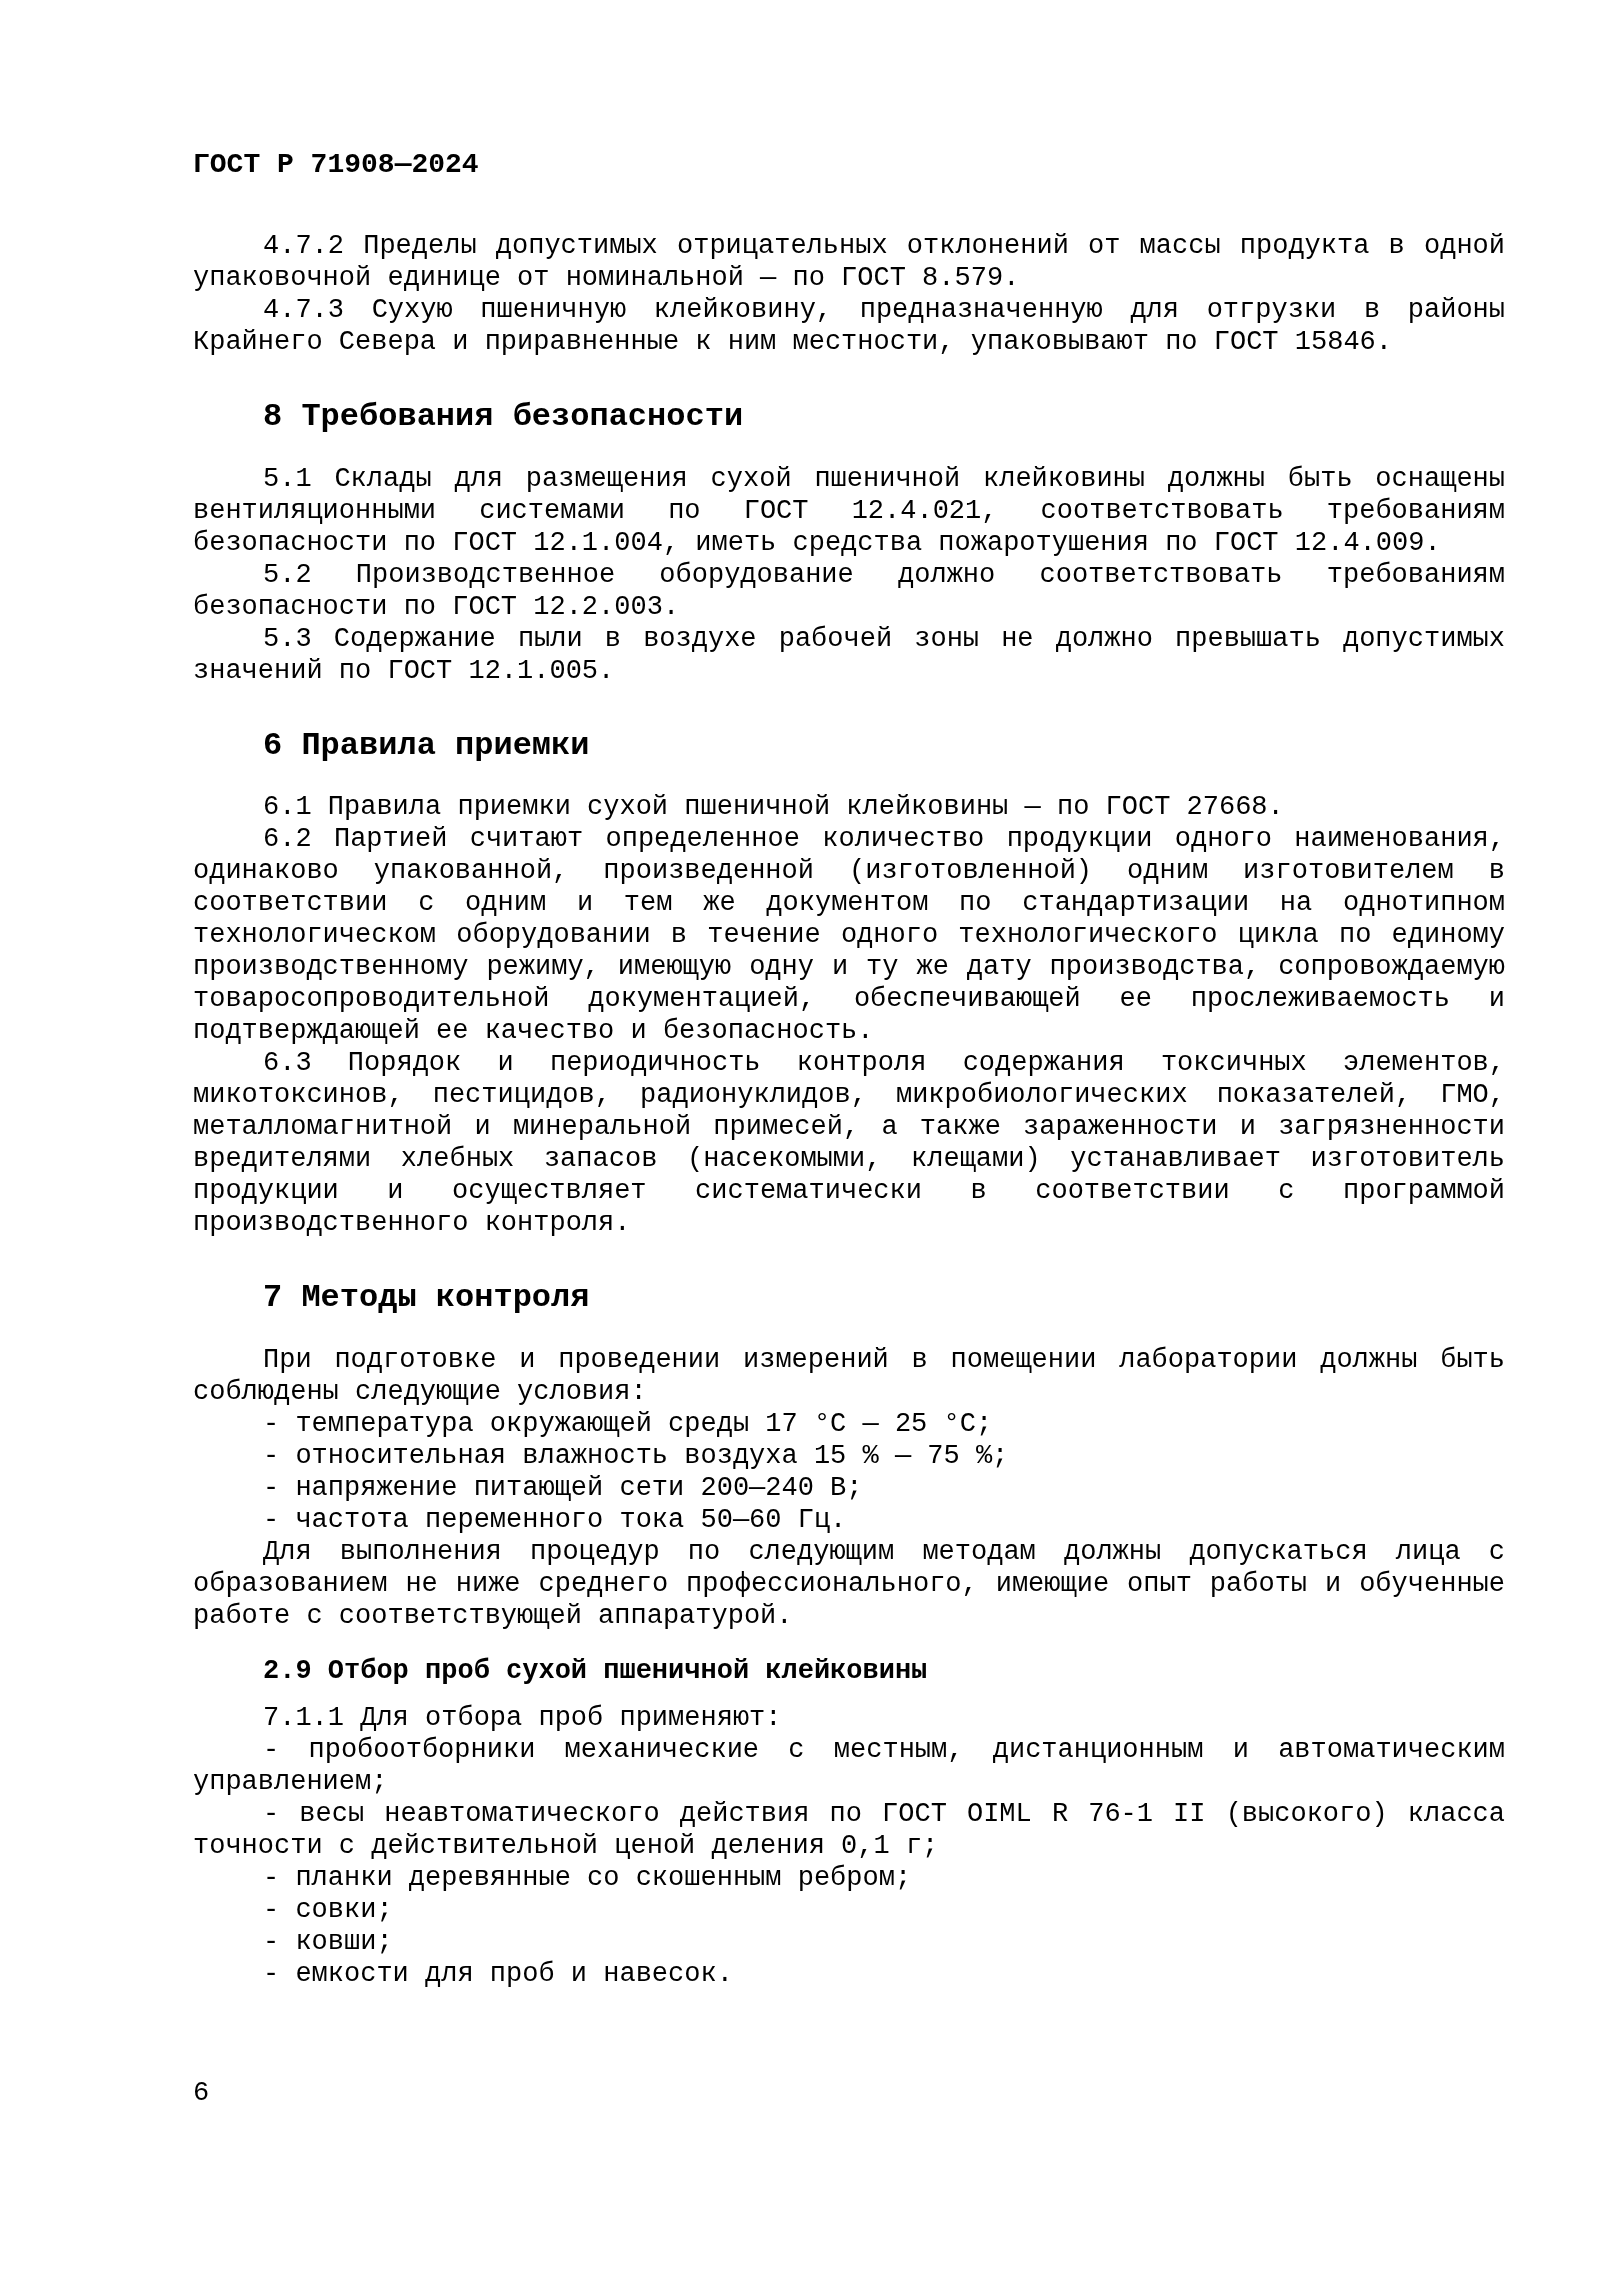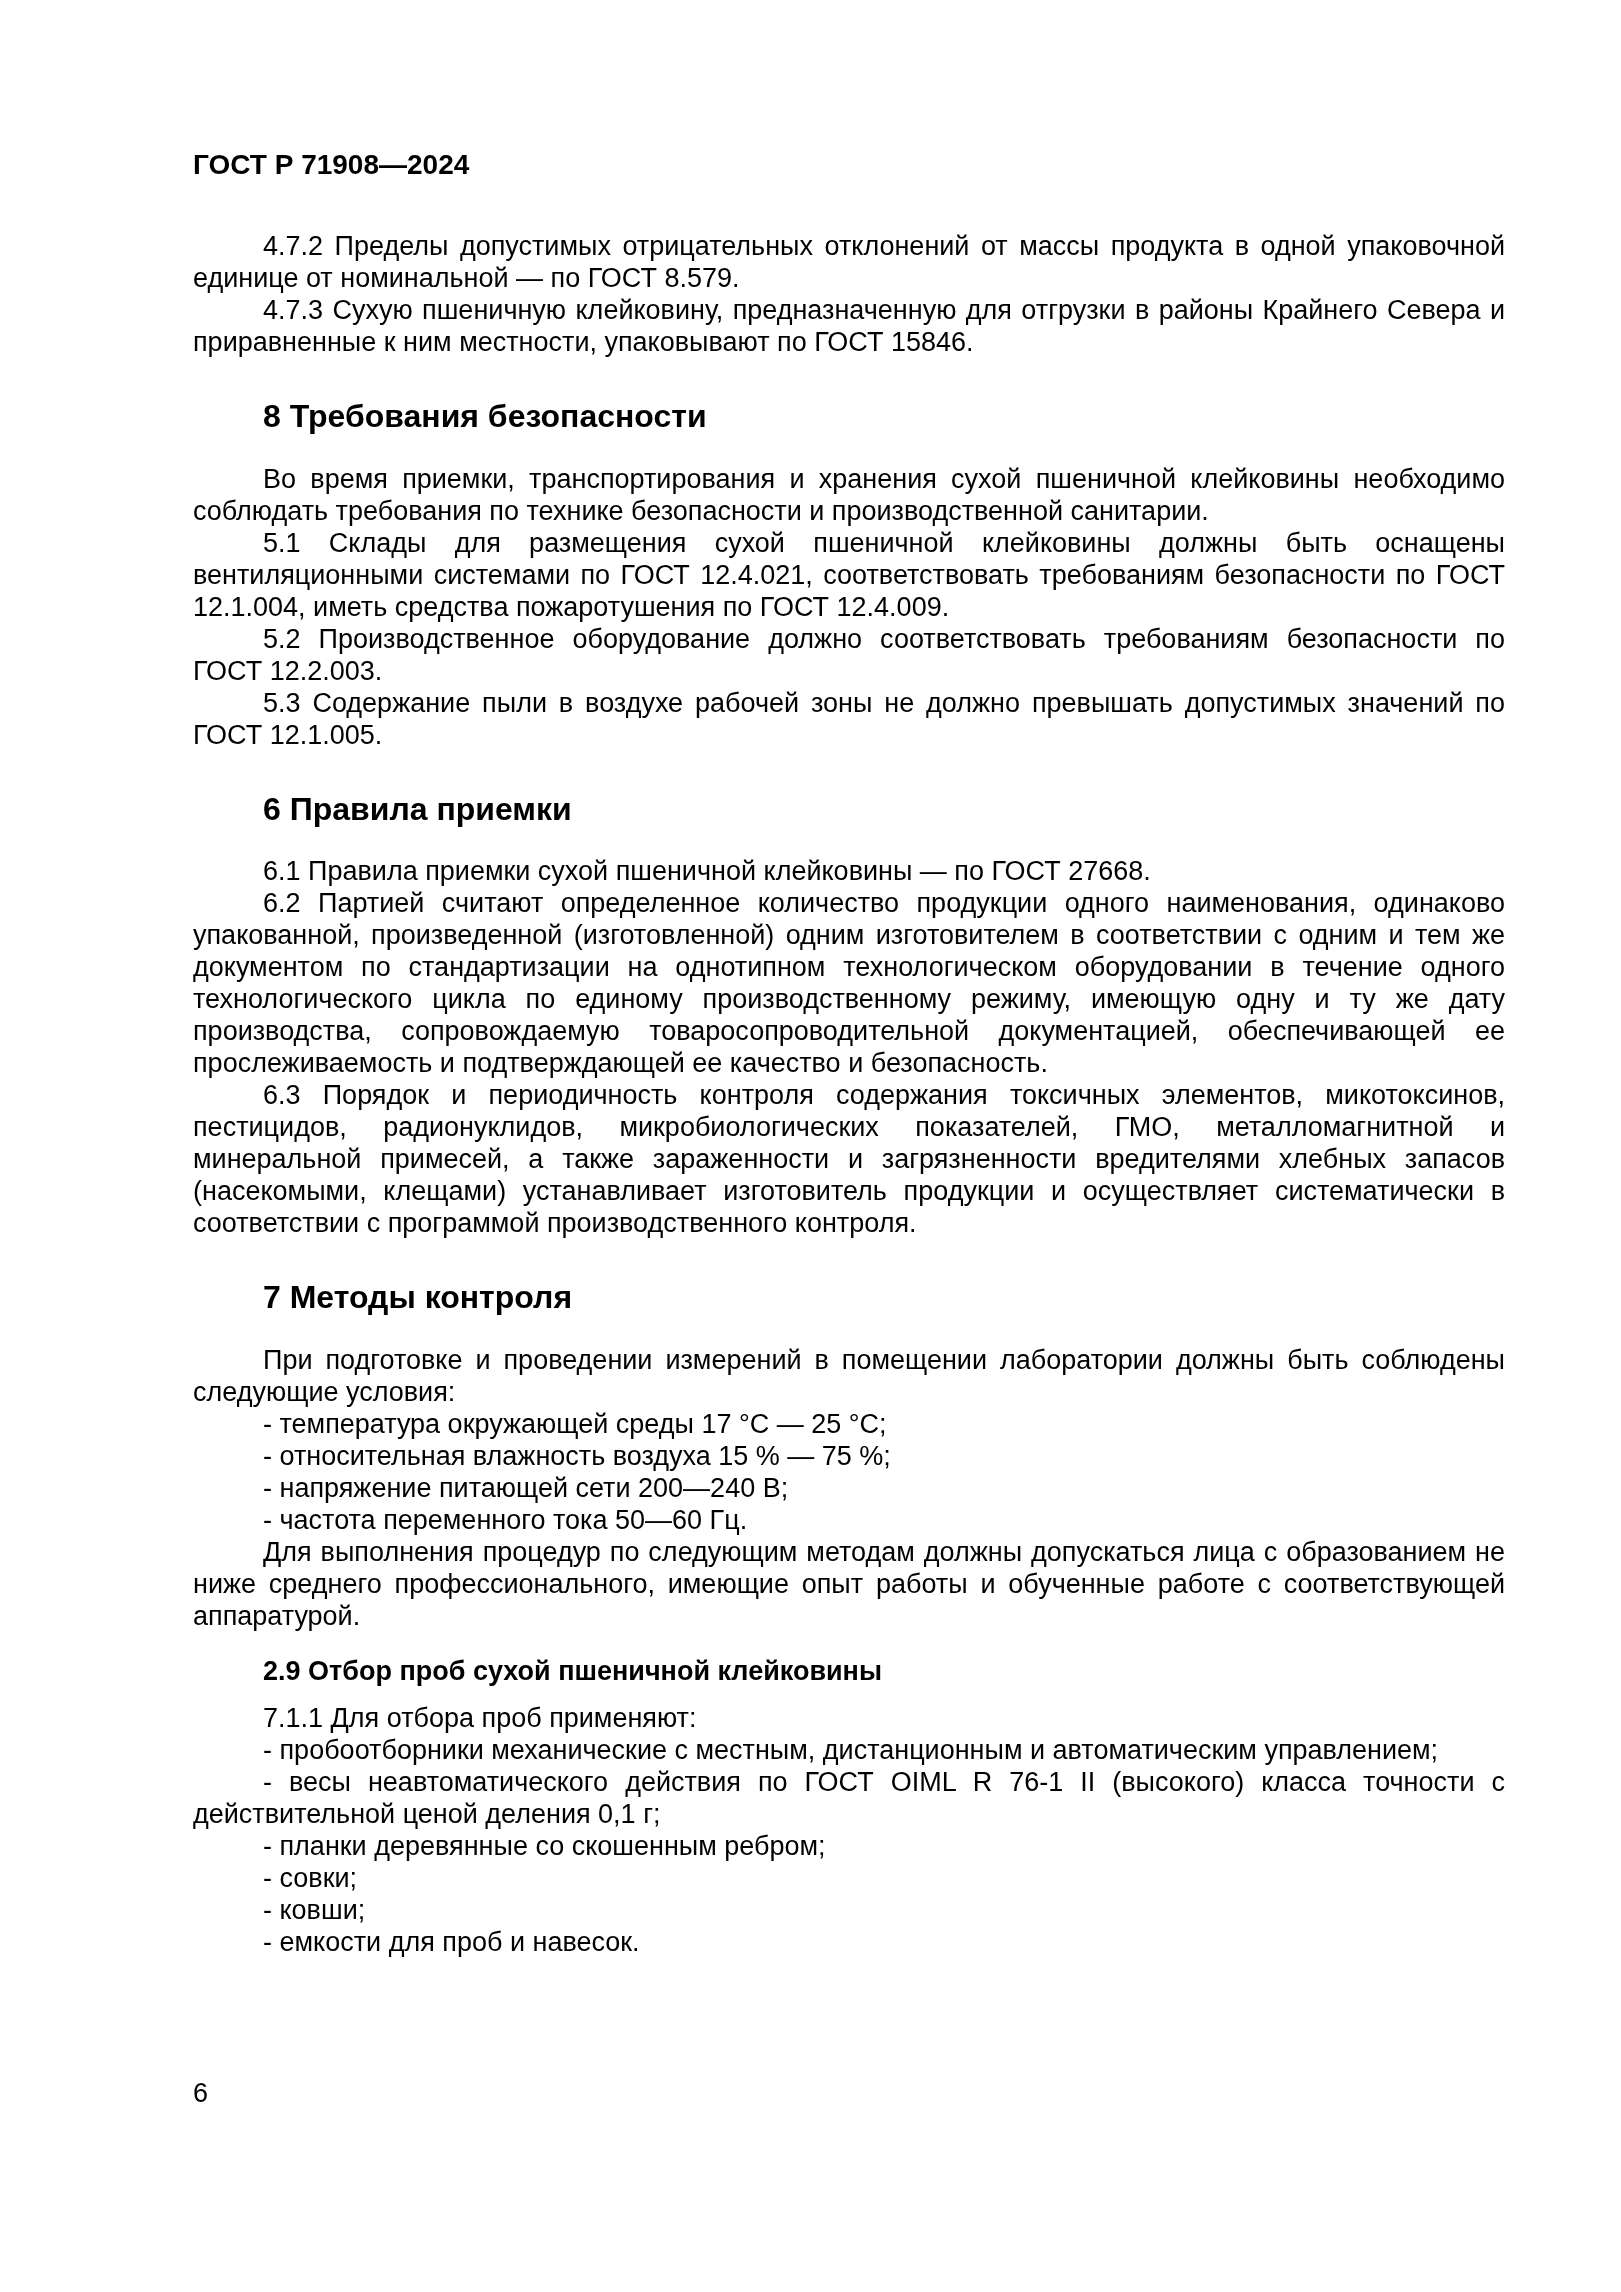--- a/index.html
+++ b/index.html
@@ -6,21 +6,21 @@
     margin: 0;
     padding: 0;
     background: #ffffff;
   }
   .page {
     position: relative;
     width: 1621px;
     height: 2293px;
     background: #ffffff;
     color: #000000;
-    font-family: Liberation Sans, sans-serif;
+    font-family: Liberation Mono, monospace;
     overflow: hidden;
   }
   .content {
     position: absolute;
     left: 193px;
     top: 149px;
     width: 1312px;
   }
   .doc-header {
     font-size: 28px;
@@ -65,21 +65,20 @@
 </head>
 <body>
 
 <div class="page">
   <div class="content">
     <header class="doc-header">ГОСТ Р 71908—2024</header>
     <main id="doc-body">
         <p class="para">4.7.2 Пределы допустимых отрицательных отклонений от массы продукта в одной упаковочной единице от номинальной — по ГОСТ 8.579.</p>
         <p class="para">4.7.3 Сухую пшеничную клейковину, предназначенную для отгрузки в районы Крайнего Севера и приравненные к ним местности, упаковывают по ГОСТ 15846.</p>
         <h2 class="h-section">8 Требования безопасности</h2>
-        <p class="para">Во время приемки, транспортирования и хранения сухой пшеничной клейковины необходимо соблюдать требования по технике безопасности и производственной санитарии.</p>
         <p class="para">5.1 Склады для размещения сухой пшеничной клейковины должны быть оснащены вентиляционными системами по ГОСТ 12.4.021, соответствовать требованиям безопасности по ГОСТ 12.1.004, иметь средства пожаротушения по ГОСТ 12.4.009.</p>
         <p class="para">5.2 Производственное оборудование должно соответствовать требованиям безопасности по ГОСТ 12.2.003.</p>
         <p class="para">5.3 Содержание пыли в воздухе рабочей зоны не должно превышать допустимых значений по ГОСТ 12.1.005.</p>
         <h2 class="h-section">6 Правила приемки</h2>
         <p class="para">6.1 Правила приемки сухой пшеничной клейковины — по ГОСТ 27668.</p>
         <p class="para">6.2 Партией считают определенное количество продукции одного наименования, одинаково упакованной, произведенной (изготовленной) одним изготовителем в соответствии с одним и тем же документом по стандартизации на однотипном технологическом оборудовании в течение одного технологического цикла по единому производственному режиму, имеющую одну и ту же дату производства, сопровождаемую товаросопроводительной документацией, обеспечивающей ее прослеживаемость и подтверждающей ее качество и безопасность.</p>
         <p class="para">6.3 Порядок и периодичность контроля содержания токсичных элементов, микотоксинов, пестицидов, радионуклидов, микробиологических показателей, ГМО, металломагнитной и минеральной примесей, а также зараженности и загрязненности вредителями хлебных запасов (насекомыми, клещами) устанавливает изготовитель продукции и осуществляет систематически в соответствии с программой производственного контроля.</p>
         <h2 class="h-section">7 Методы контроля</h2>
         <p class="para">При подготовке и проведении измерений в помещении лаборатории должны быть соблюдены следующие условия:</p>
         <p class="para">- температура окружающей среды 17 °C — 25 °C;</p>

